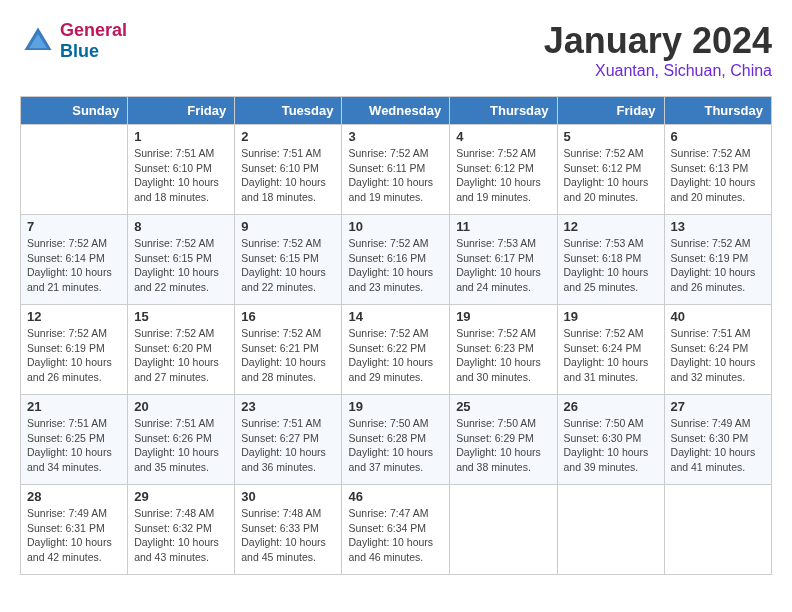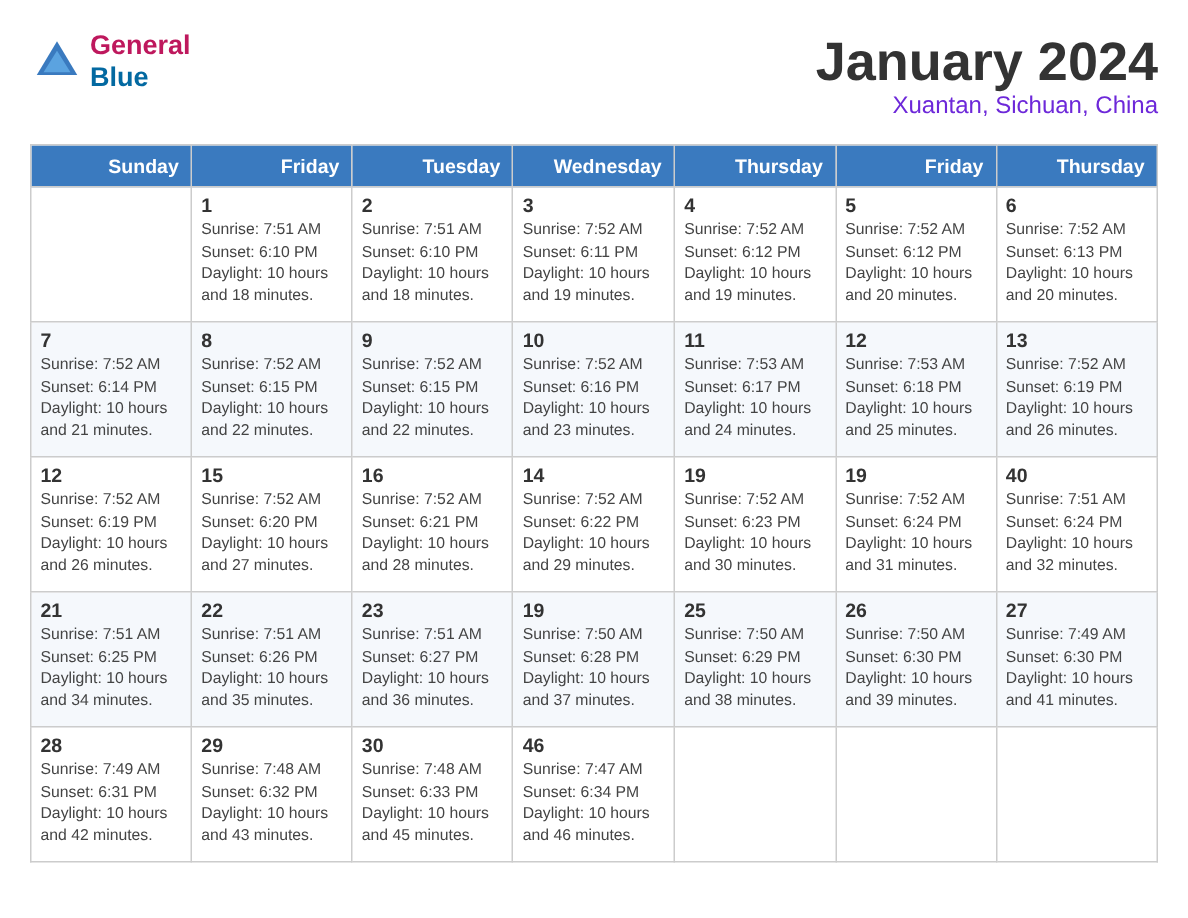--- a/index.html
+++ b/index.html
@@ -197,21 +197,21 @@
           <div class="day-number">40</div>
           <div class="day-info">Sunrise: 7:51 AM<br>Sunset: 6:24 PM<br>Daylight: 10 hours and 32 minutes.</div>
         </td>
       </tr>
       <tr>
         <td>
           <div class="day-number">21</div>
           <div class="day-info">Sunrise: 7:51 AM<br>Sunset: 6:25 PM<br>Daylight: 10 hours and 34 minutes.</div>
         </td>
         <td>
-          <div class="day-number">22</div>
+          <div class="day-number">20</div>
           <div class="day-info">Sunrise: 7:51 AM<br>Sunset: 6:26 PM<br>Daylight: 10 hours and 35 minutes.</div>
         </td>
         <td>
           <div class="day-number">23</div>
           <div class="day-info">Sunrise: 7:51 AM<br>Sunset: 6:27 PM<br>Daylight: 10 hours and 36 minutes.</div>
         </td>
         <td>
           <div class="day-number">19</div>
           <div class="day-info">Sunrise: 7:50 AM<br>Sunset: 6:28 PM<br>Daylight: 10 hours and 37 minutes.</div>
         </td>

